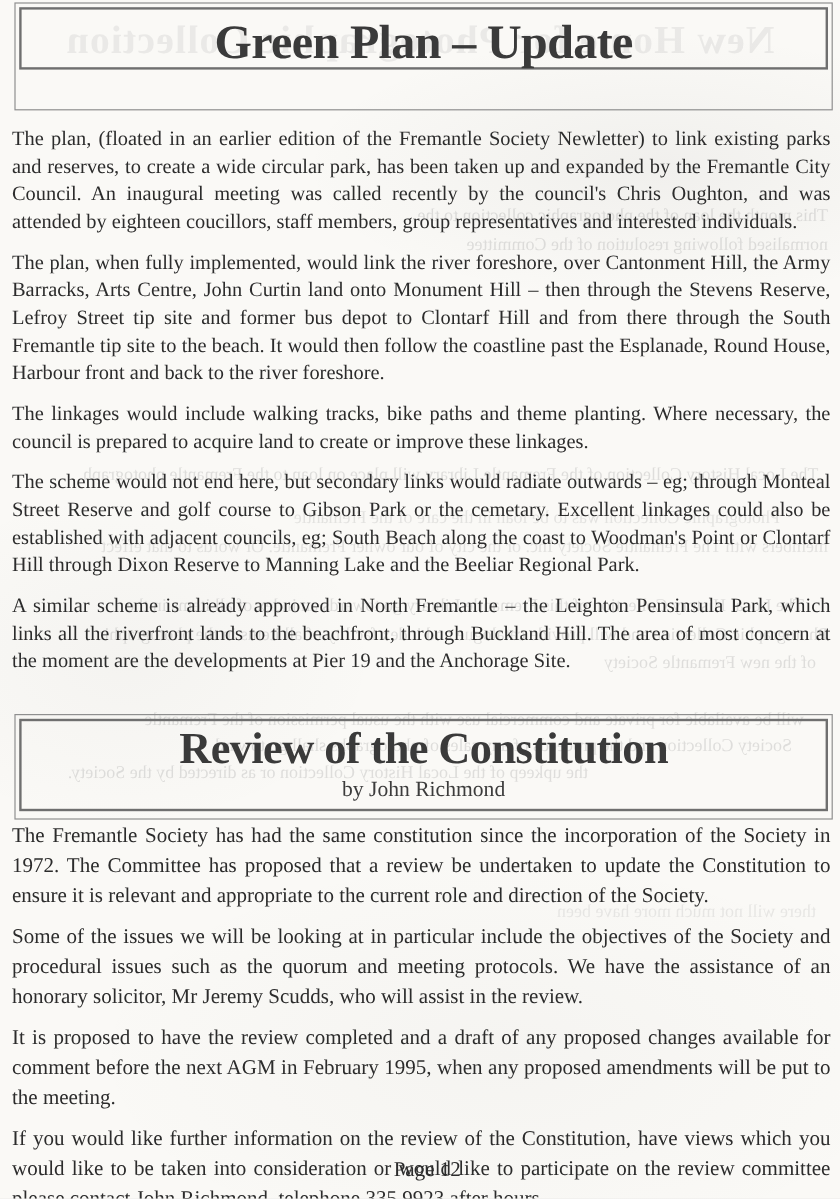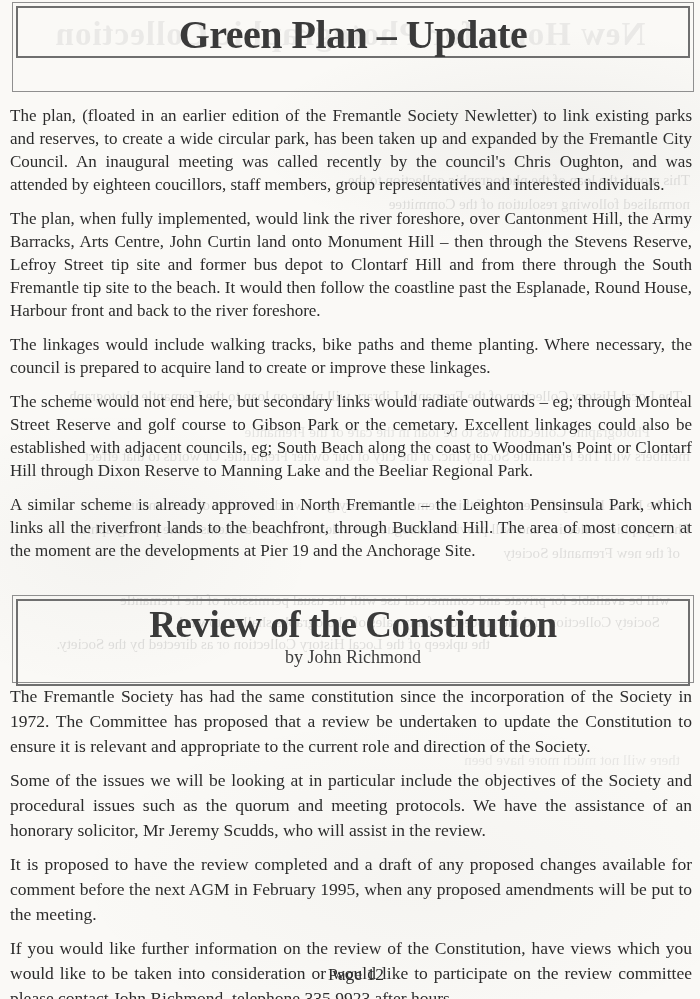--- a/index.html
+++ b/index.html
@@ -64,21 +64,21 @@
 
   .article-title {
     font-weight: bold;
     color: #3a3a3a;
     letter-spacing: -0.5px;
     line-height: 1.08;
   }
   .box1 .article-title { font-size: 40px; padding-top: 5px; }
   .box2 .article-title { font-size: 37px; padding-top: 4px; }
   .byline { font-size: 19px; color: #3c3c3c; padding: 2px 0 6px 0; }
-  .box2 .byline { font-size: 18px; padding-bottom: 16px; }
+  .box2 .byline { font-size: 18px; padding-bottom: 6px; }
 
   
   .article {
     position: absolute;
     left: 10px;
     width: 682px;
     font-size: 17px;
     text-align: justify;
     color: #2c2c2c;
   }

